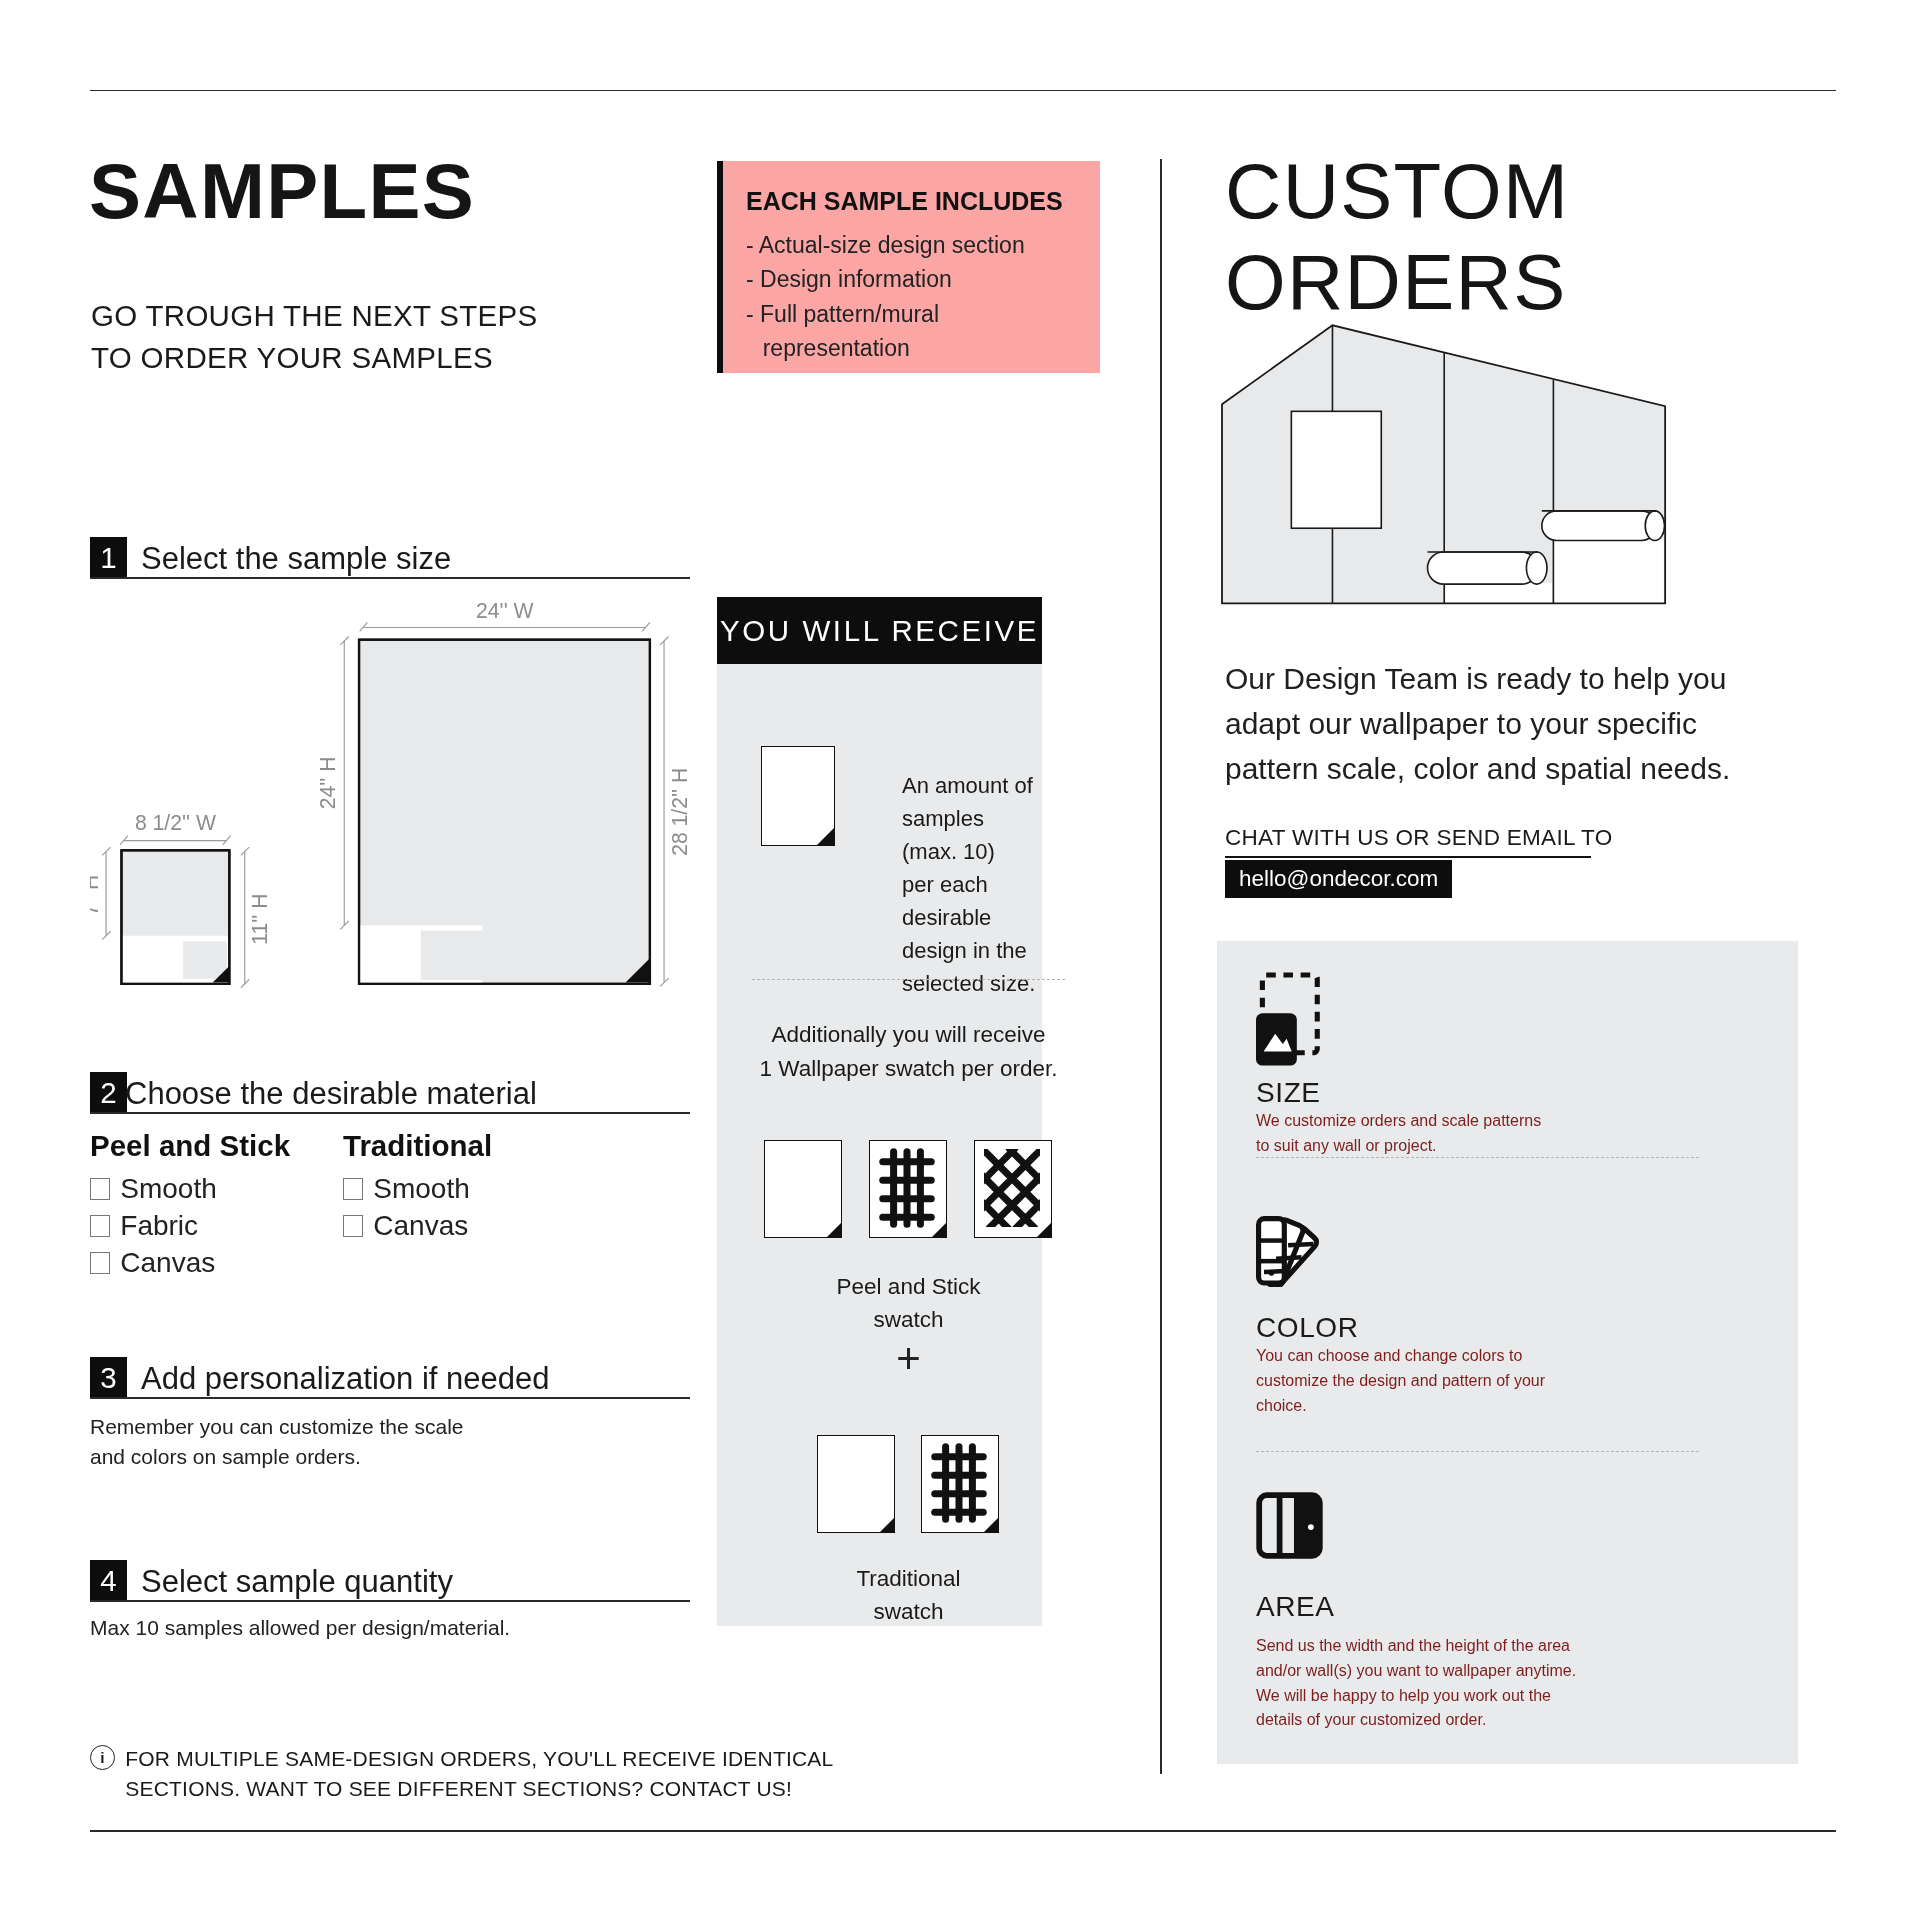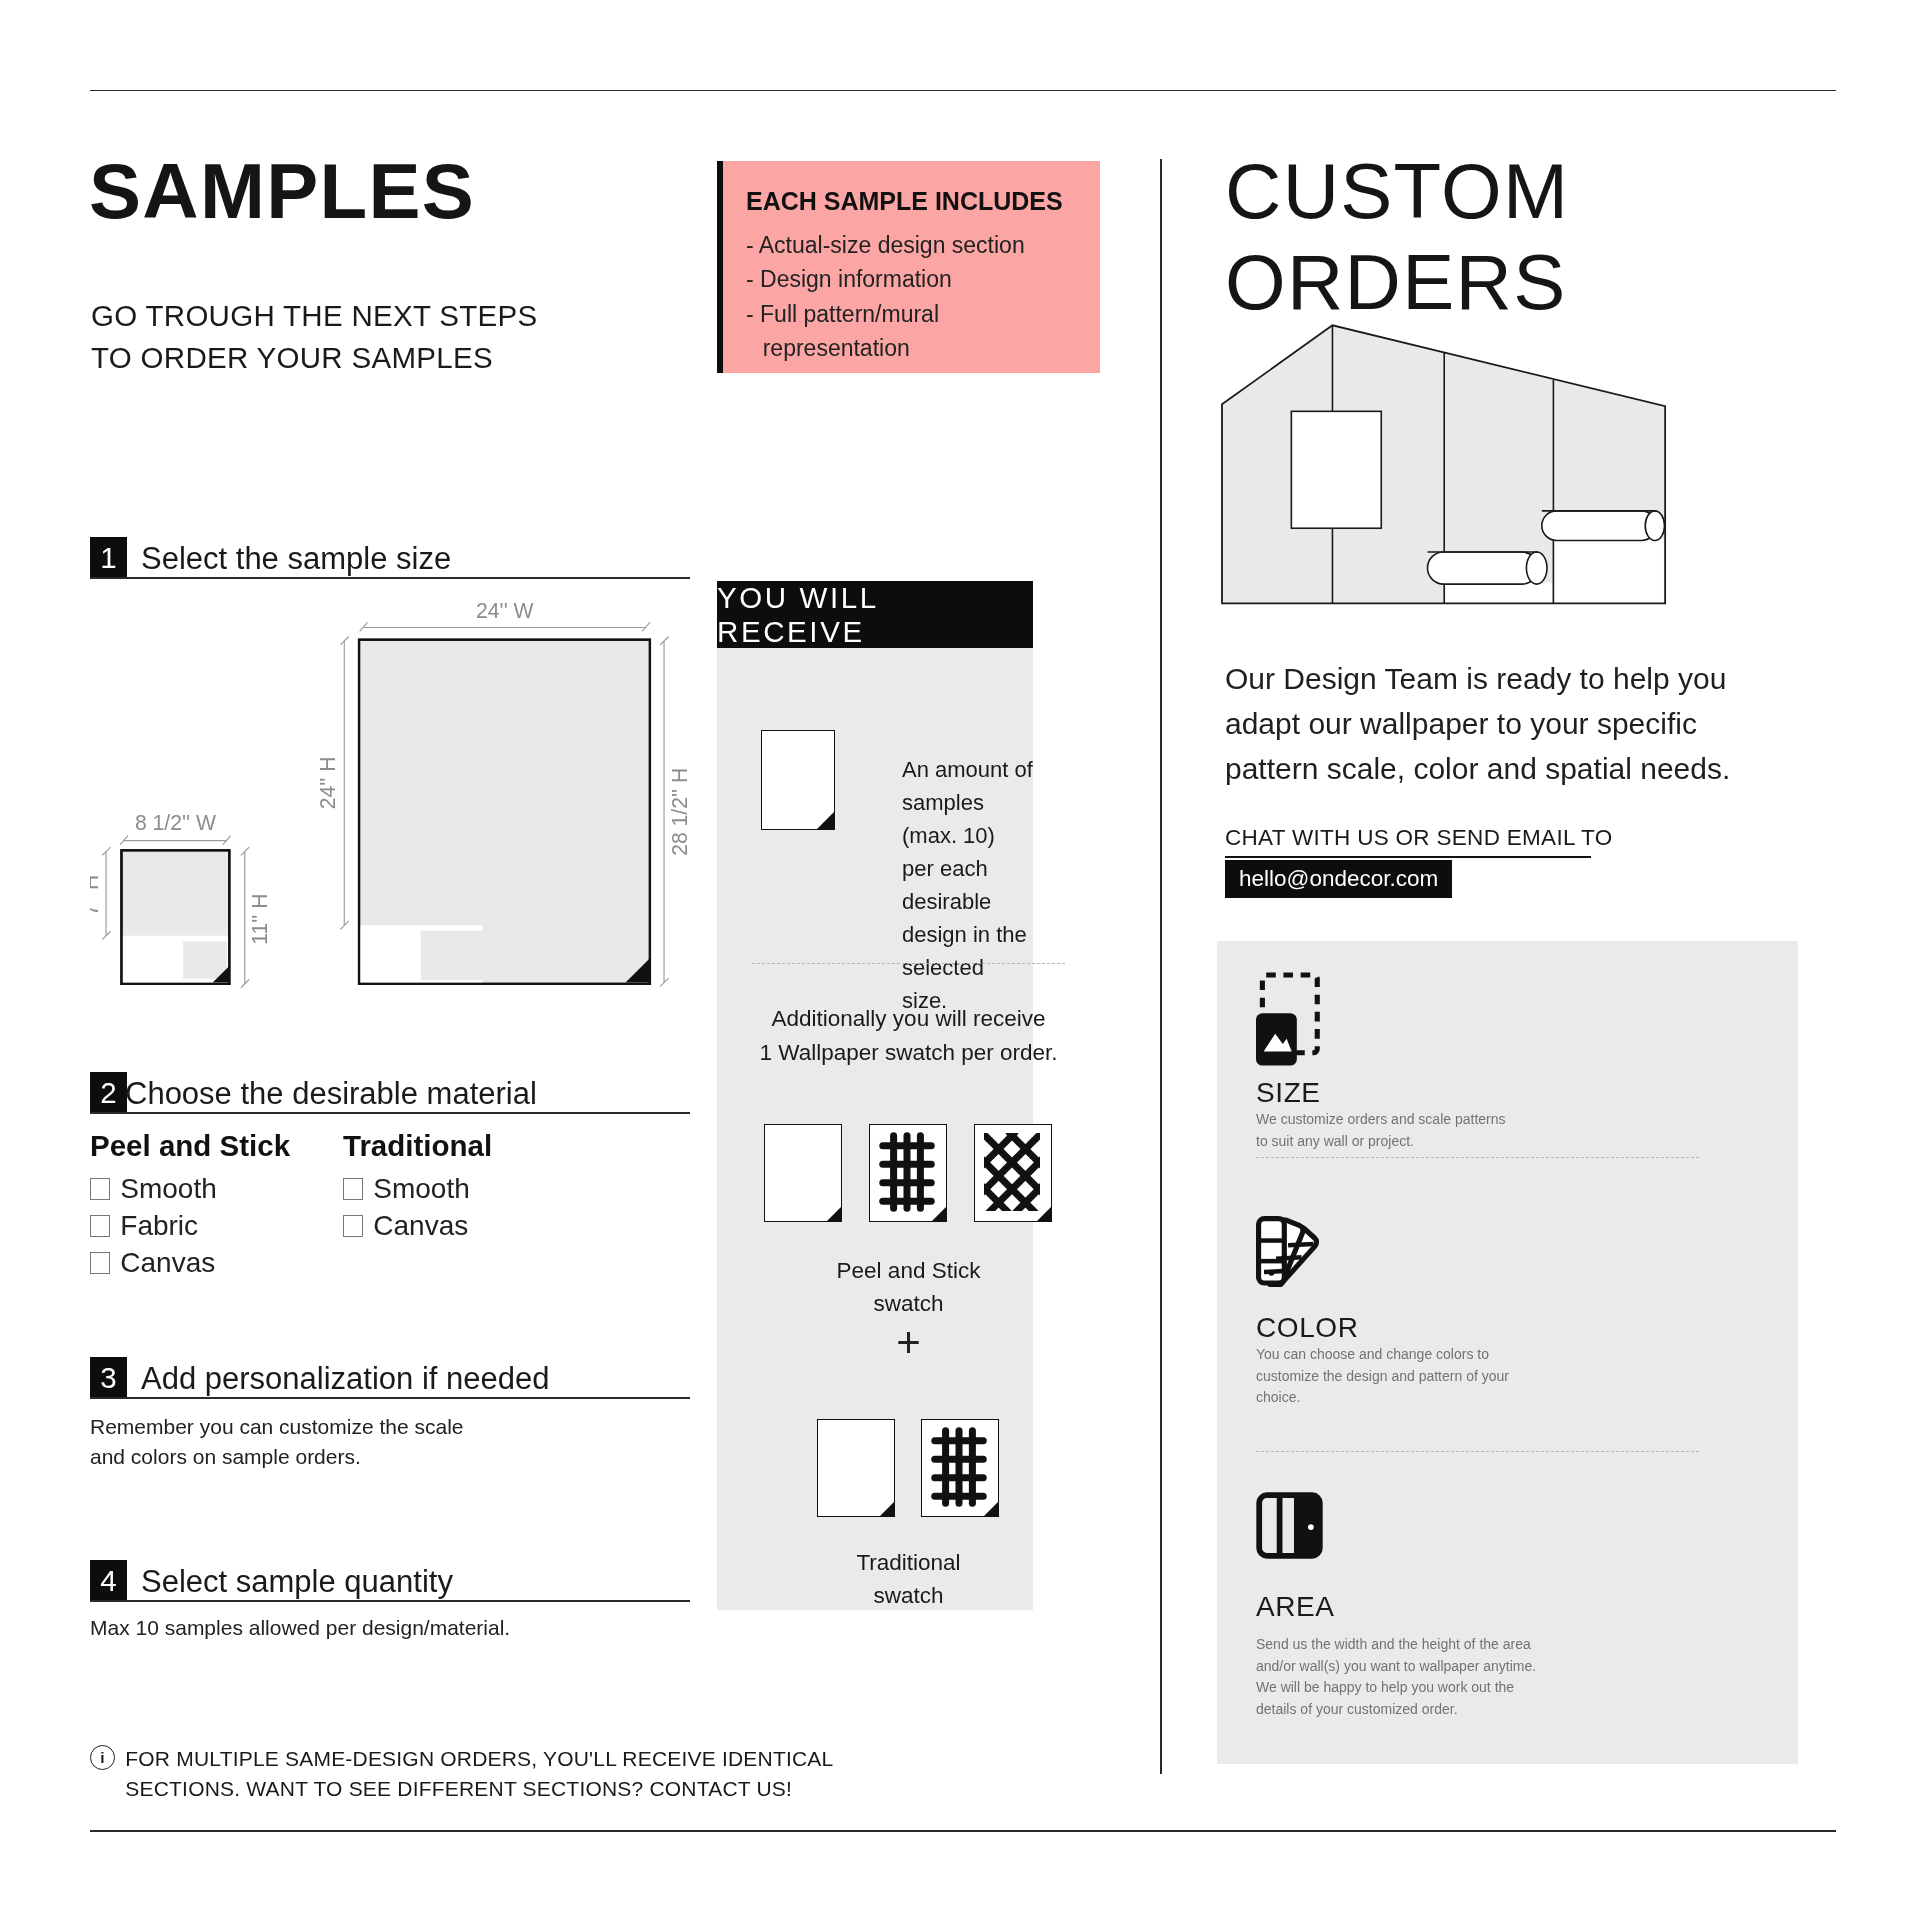--- a/index.html
+++ b/index.html
@@ -26,21 +26,21 @@
   .panel{position:absolute;background:#e9eaeb;}
   .banner{position:absolute;left:0;top:0;width:100%;height:67px;background:#0d0d0d;color:#fff;
           display:flex;align-items:center;justify-content:center;font-size:29.5px;letter-spacing:2.6px;}
   .sheet{position:absolute;background:#fff;border:1.9px solid #111;box-sizing:border-box;}
   .fold{position:absolute;right:-0.6px;bottom:-0.6px;width:0;height:0;
         border-left:19px solid transparent;border-bottom:19px solid #111;}
   .fold-sm{border-left-width:16.7px;border-bottom-width:16.7px;}
   .center-txt{text-align:center;}
   .dashed{position:absolute;border-top:1.3px dashed #b5b5b5;}
   .card-head{font-size:28px;letter-spacing:0.6px;color:#1a1a1a;}
-  .card-body{font-size:14px;line-height:1.55;color:#737373;}
+  .card-body{font-size:16px;line-height:1.55;color:#7f1d1d;}
   .chip{position:absolute;background:#0d0d0d;color:#fff;font-size:22.5px;
         padding:5.8px 14px;display:inline-block;}
   .info-circ{width:23px;height:23px;border:1.6px solid #222;border-radius:50%;flex:0 0 auto;
              display:flex;align-items:center;justify-content:center;
              font-size:15.4px;font-weight:700;margin-top:1.3px;}
   svg text{font-family:"Liberation Sans",sans-serif;}
 </style>
 </head>
 <body>
 
@@ -149,21 +149,21 @@
   <div class="step-title" style="left:141px;top:1564px;">Select sample quantity</div>
   <div class="rule" style="left:90px;top:1600px;width:600px;"></div>
   <div class="abs body-txt" style="left:90px;top:1613px;">Max 10 samples allowed per design/material.</div>
 
   <div class="abs" style="left:90px;top:1744px;display:flex;">
     <span class="info-circ">i</span>
     <span class="pre" style="font-size:21px;line-height:1.45;margin-left:10.3px;letter-spacing:0.2px;">FOR MULTIPLE SAME-DESIGN ORDERS, YOU'LL RECEIVE IDENTICAL
 SECTIONS. WANT TO SEE DIFFERENT SECTIONS? CONTACT US!</span>
   </div>
 
-  <div class="panel" style="left:717px;top:581px;width:316px;height:1029px;">
+  <div class="panel" style="left:717px;top:597px;width:316px;height:1029px;padding-left:9px;">
     <div class="banner">YOU WILL RECEIVE</div>
 
     <div class="sheet" style="left:44px;top:149px;width:74px;height:100px;">
       <span class="fold"></span>
     </div>
     <div class="abs pre" style="left:185px;top:172px;font-size:22px;line-height:1.5;">An amount of
 samples (max. 10)
 per each desirable
 design in the
 selected size.</div>

